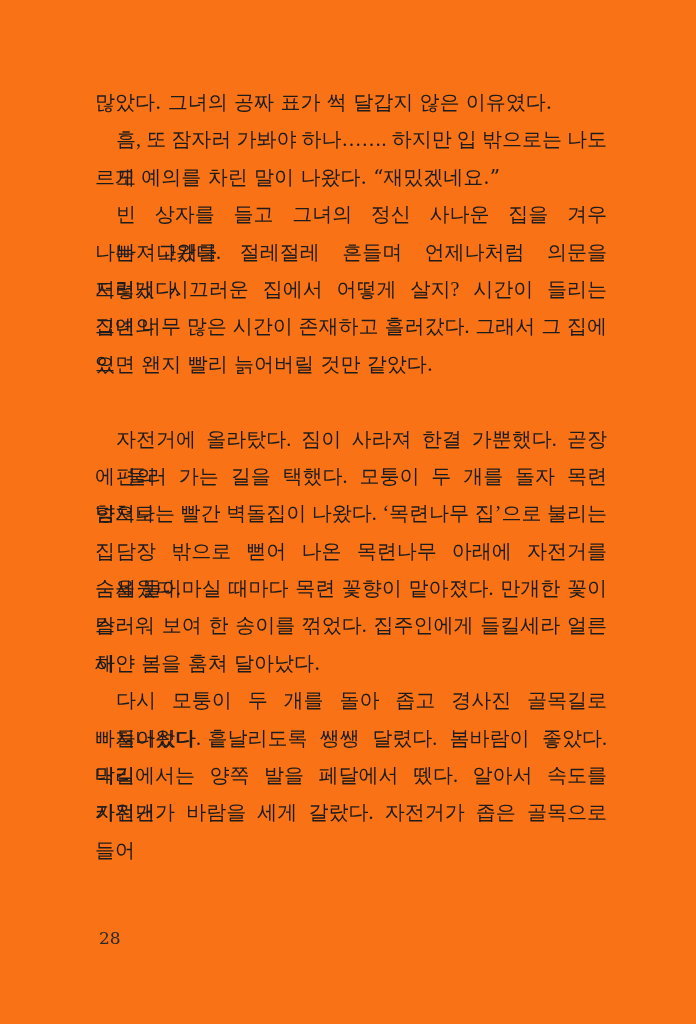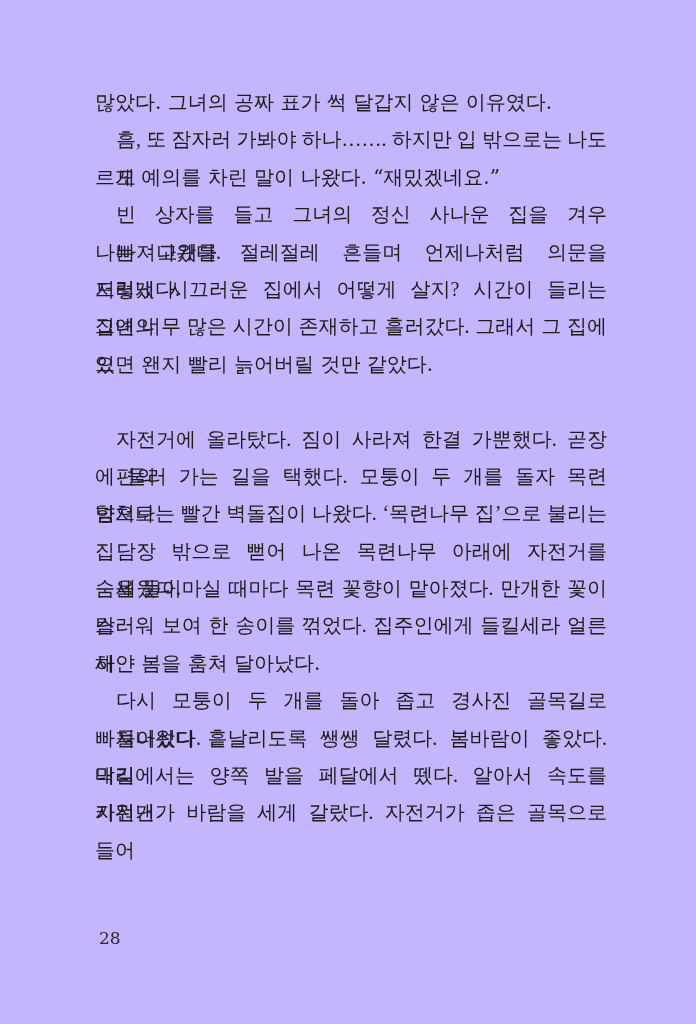--- a/index.html
+++ b/index.html
@@ -4,21 +4,21 @@
 <style>
   html, body {
     margin: 0;
     padding: 0;
     background: #ffffff;
   }
   .page {
     position: relative;
     width: 696px;
     height: 1024px;
-    background: #c4b5fd;
+    background: #f97316;
     overflow: hidden;
     font-family: "DejaVu Serif", "Liberation Serif", serif;
   }
   .text-block {
     position: absolute;
     left: 95px;
     top: 84px;
     width: 512px;
     color: #1c1c1c;
     font-size: 20px;

